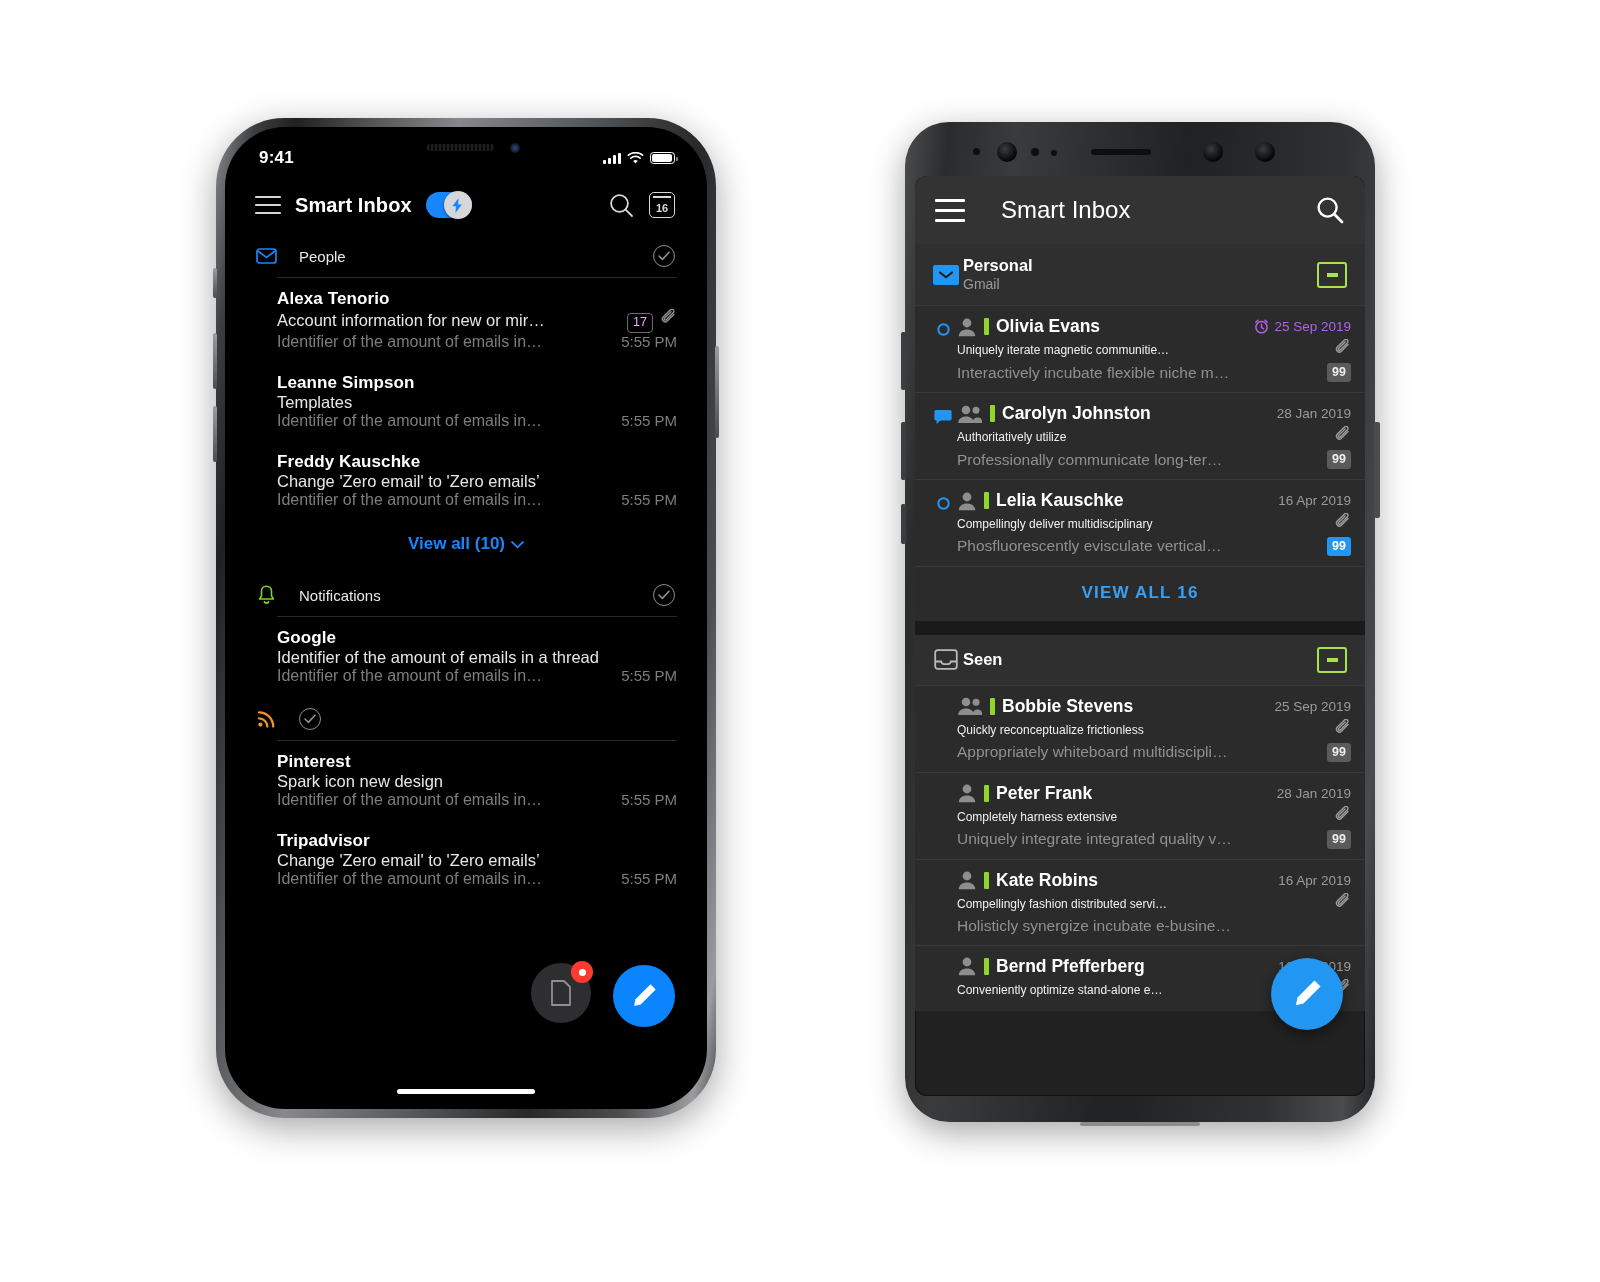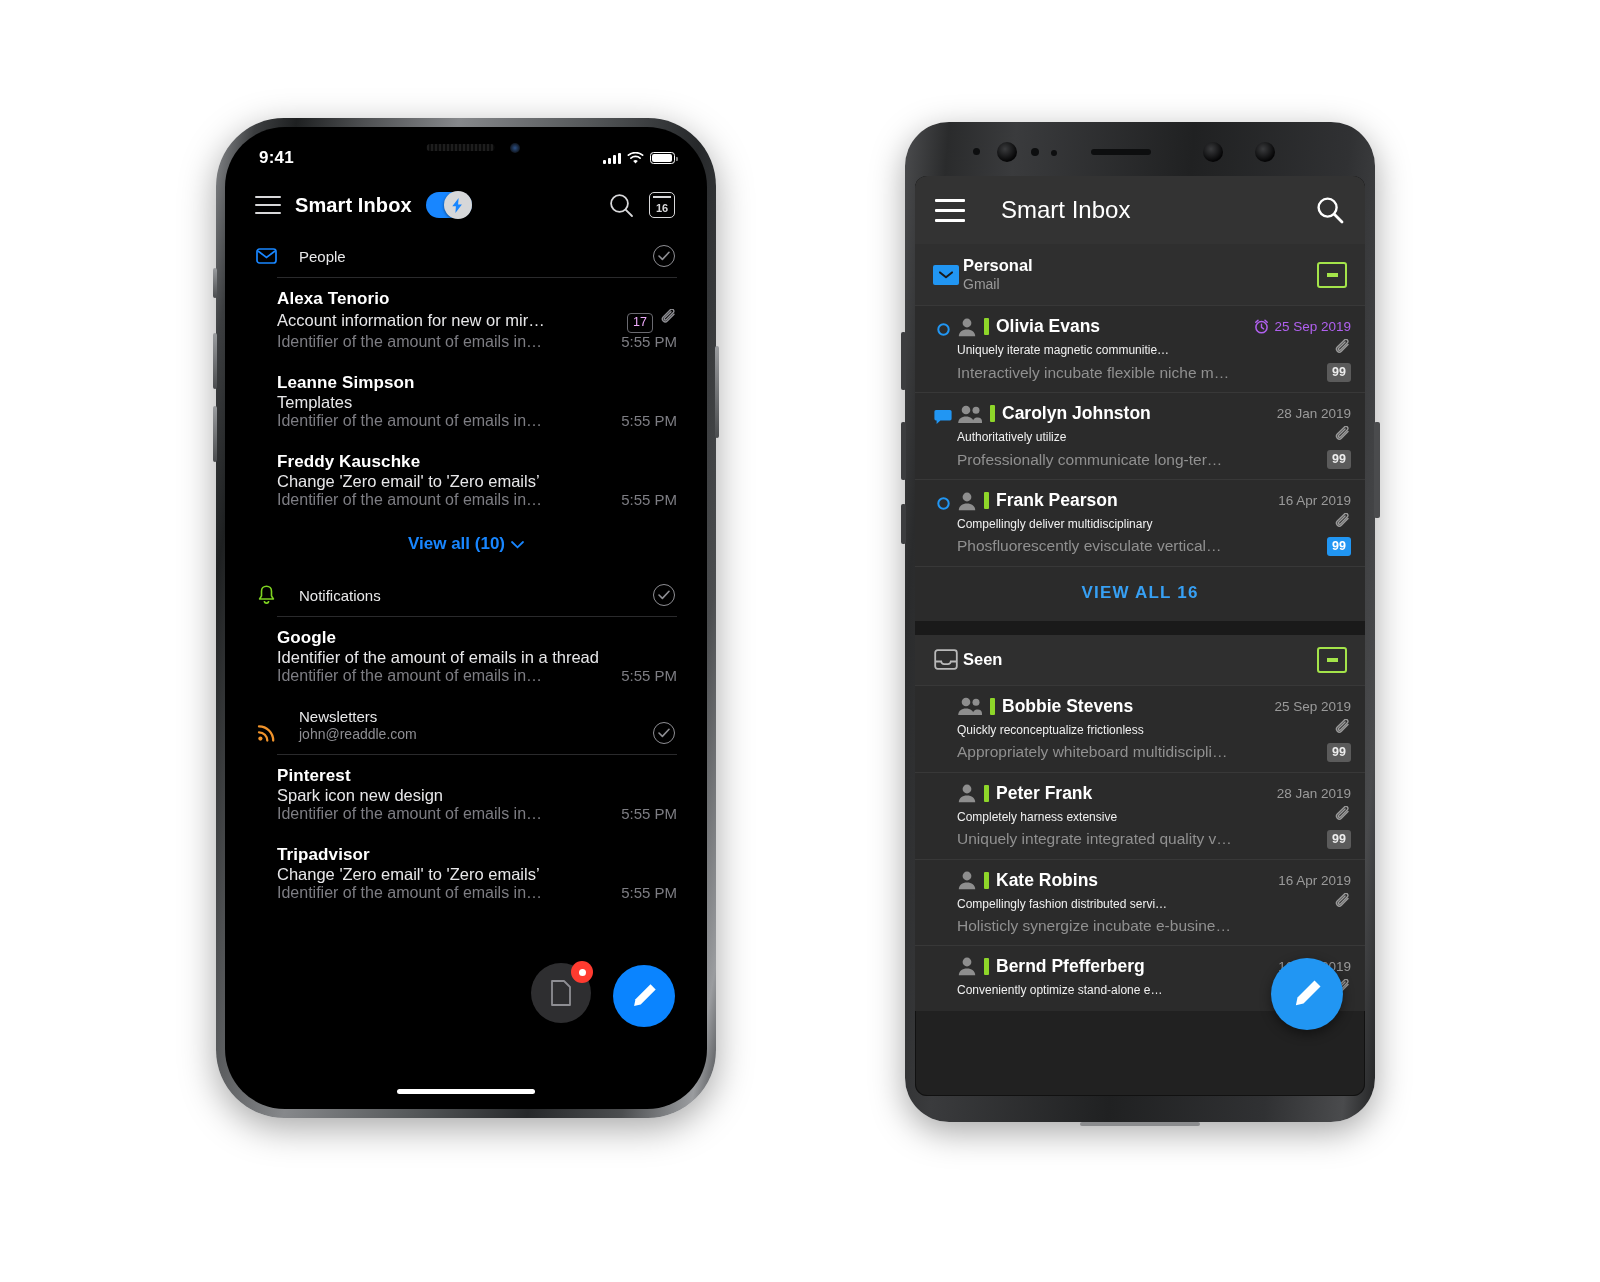--- a/index.html
+++ b/index.html
@@ -357,24 +357,20 @@
               </div>
             </div>
             <div class="grp-header">
               <div class="grp-ic">
                 <svg width="19" height="19" viewBox="0 0 19 19">
                   <circle cx="3.4" cy="15.6" r="2.1" fill="#f0932b"></circle>
                   <path d="M2 9.3a8.3 8.3 0 0 1 8.3 8.3" fill="none" stroke="#f0932b" stroke-width="2.3" stroke-linecap="round"></path>
                   <path d="M2 3.4A14.2 14.2 0 0 1 16.2 17.6" fill="none" stroke="#f0932b" stroke-width="2.3" stroke-linecap="round"></path>
                 </svg>
               </div>
-              <div class="grp-text">
-                <div class="grp-title">Newsletters</div>
-                <div class="grp-sub">john@readdle.com</div>
-              </div>
               <div class="grp-check">
                 <svg width="12" height="10" viewBox="0 0 12 10">
                   <path d="M1 5l3.4 3.4L11 1.3" fill="none" stroke="#8e8e93" stroke-width="1.6" stroke-linecap="round" stroke-linejoin="round"></path>
                 </svg>
               </div>
             </div>
             <div class="divider"></div>
             <div class="mail">
               <div class="dot-col"><span class="dot"></span></div>
               <div class="mail-body">
@@ -554,21 +550,21 @@
               </div>
               <div class="and-main">
                 <div class="and-r1">
                   <span class="and-av">
                     <svg width="20" height="20" viewBox="0 0 20 20">
                       <circle cx="10" cy="6" r="4.4" fill="#8e8e8e"></circle>
                       <path d="M1.8 19.2c0-4.4 3.6-6.8 8.2-6.8s8.2 2.4 8.2 6.8z" fill="#8e8e8e"></path>
                     </svg>
                   </span>
                   <span class="and-bar"></span>
-                  <span class="and-name">Frank Pearson</span>
+                  <span class="and-name">Lelia Kauschke</span>
                   <span class="and-date">
                     <span>16 Apr 2019</span>
                   </span>
                 </div>
                 <div class="and-r2">
                   <span class="and-subj">Compellingly deliver multidisciplinary</span>
                   <span><svg width="16" height="18" viewBox="0 0 16 18">
                       <path d="M13 5.4L6.4 12.2a2.9 2.9 0 0 1-4.1-4.1L9.5.9a2 2 0 0 1 2.9 2.9L5.3 10.9a1.1 1.1 0 0 1-1.6-1.6l6.4-6.4" fill="none" stroke="#9a9a9a" stroke-width="1.4" stroke-linecap="round"></path>
                     </svg></span>
                 </div>

